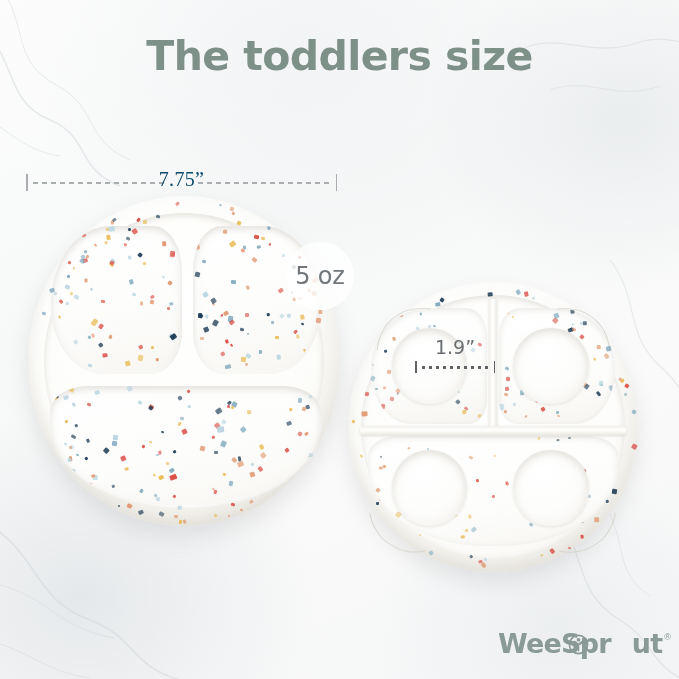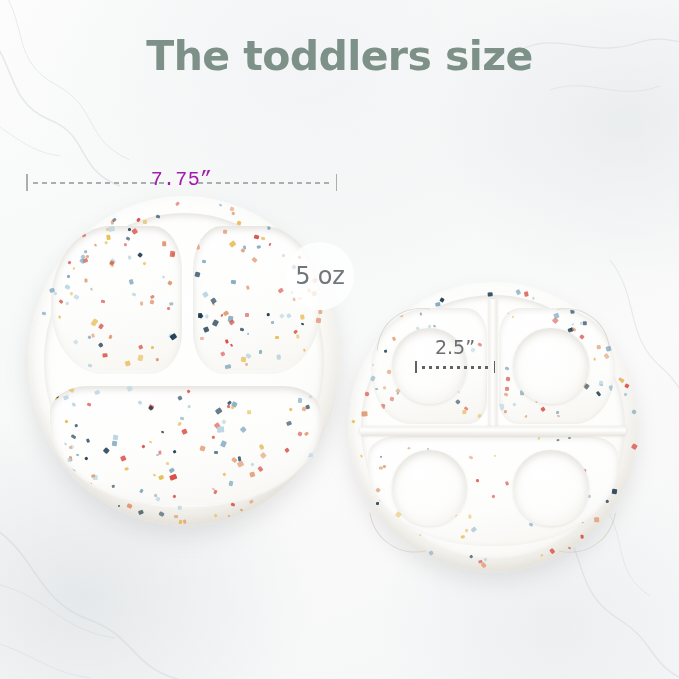--- a/index.html
+++ b/index.html
@@ -70,26 +70,26 @@
     position:absolute; top:8px; height:2px;
     background-image:radial-gradient(circle, #a9aeb1 45%, rgba(0,0,0,0) 46%);
     background-size:9px 2px;
     background-repeat:repeat-x;
   }
   .dim-width .dots.seg-l { left:5px; width:136px; }
   .dim-width .dots.seg-r { right:5px; width:136px; }
   .dim-width .label {
     position:absolute; left:50%; top:-6px;
     transform:translateX(-50%);
-    font-size:20px; color:#a21caf;
+    font-size:20px; color:#0c4a6e;
     letter-spacing:.3px;
     background:transparent;
     padding:0 5px;
     white-space:nowrap;
-    font-family:Liberation Mono, monospace;
+    font-family:Liberation Serif, serif;
   }
 
   .dim-cup {
     position:absolute;
     left:415px; top:360px; width:80px; height:14px;
   }
   .dim-cup .cap {
     position:absolute; top:1px; width:1.5px; height:12px;
     background:#5f6366;
   }
@@ -748,24 +748,38 @@
       <span class="speck" style="width: 2.9px; height: 2.6px; left: 88.9%; top: 75.1%; background: rgb(27, 58, 82); opacity: 0.79; transform: rotate(67deg); position: absolute;"></span>
       <span class="speck" style="width: 2.3px; height: 2.6px; left: 77.1%; top: 14.2%; background: rgb(184, 212, 224); opacity: 0.66; transform: rotate(46deg); position: absolute;"></span>
       <span class="speck" style="width: 4.8px; height: 5.3px; left: 89.1%; top: 22.2%; background: rgb(127, 168, 189); opacity: 0.78; transform: rotate(74deg); position: absolute;"></span>
       <span class="speck" style="width: 3px; height: 3.2px; left: 95%; top: 38.3%; background: rgb(127, 168, 189); opacity: 0.56; transform: rotate(22deg); position: absolute;"></span>
       <span class="speck" style="width: 3.4px; height: 2.4px; left: 24.6%; top: 10.6%; background: rgb(127, 168, 189); opacity: 0.88; transform: rotate(78deg); position: absolute;"></span>
       <span class="speck" style="width: 3.2px; height: 2.7px; left: 47%; top: 95.2%; background: rgb(184, 212, 224); opacity: 0.76; transform: rotate(33deg); position: absolute;"></span>
       <span class="speck" style="width: 3.4px; height: 2.8px; left: 12.3%; top: 23.4%; background: rgb(27, 58, 82); opacity: 0.84; transform: rotate(77deg); position: absolute;"></span>
     </div>
 
   <div class="dim-cup">
-    <span class="label">2.5”</span>
+    <span class="label">1.9”</span>
     <span class="cap l"></span>
     <span class="dots"></span>
     <span class="cap r"></span>
   </div>
 
   <div class="badge" id="badge-4oz">
     <span>5 oz</span>
   </div>
 
+  <div id="logo">
+    <span class="logo-text">WeeSpr</span>
+    <span class="sprout-mark">
+      <svg viewBox="0 0 24 24" width="21" height="21">
+        <circle cx="12" cy="12" r="10.4" fill="none" stroke="#8a9a96" stroke-width="1.9"></circle>
+        <path d="M12 19.2 L12 11.4" stroke="#8a9a96" stroke-width="1.7" stroke-linecap="round"></path>
+        <path d="M12 12.6 C8.4 12.6 6.6 10.6 6.3 7.6 C9.6 7.6 11.6 9.4 12 12.6 Z" fill="#8a9a96"></path>
+        <path d="M12 12.6 C15.6 12.6 17.4 10.6 17.7 7.6 C14.4 7.6 12.4 9.4 12 12.6 Z" fill="#8a9a96"></path>
+        <circle cx="12" cy="6.6" r="2.1" fill="#8a9a96"></circle>
+      </svg>
+    </span>
+    <span class="logo-text" style="margin-left:21px;">ut</span>
+    <span class="logo-reg">®</span>
+  </div>
 
 </div>
 
 </body></html>

